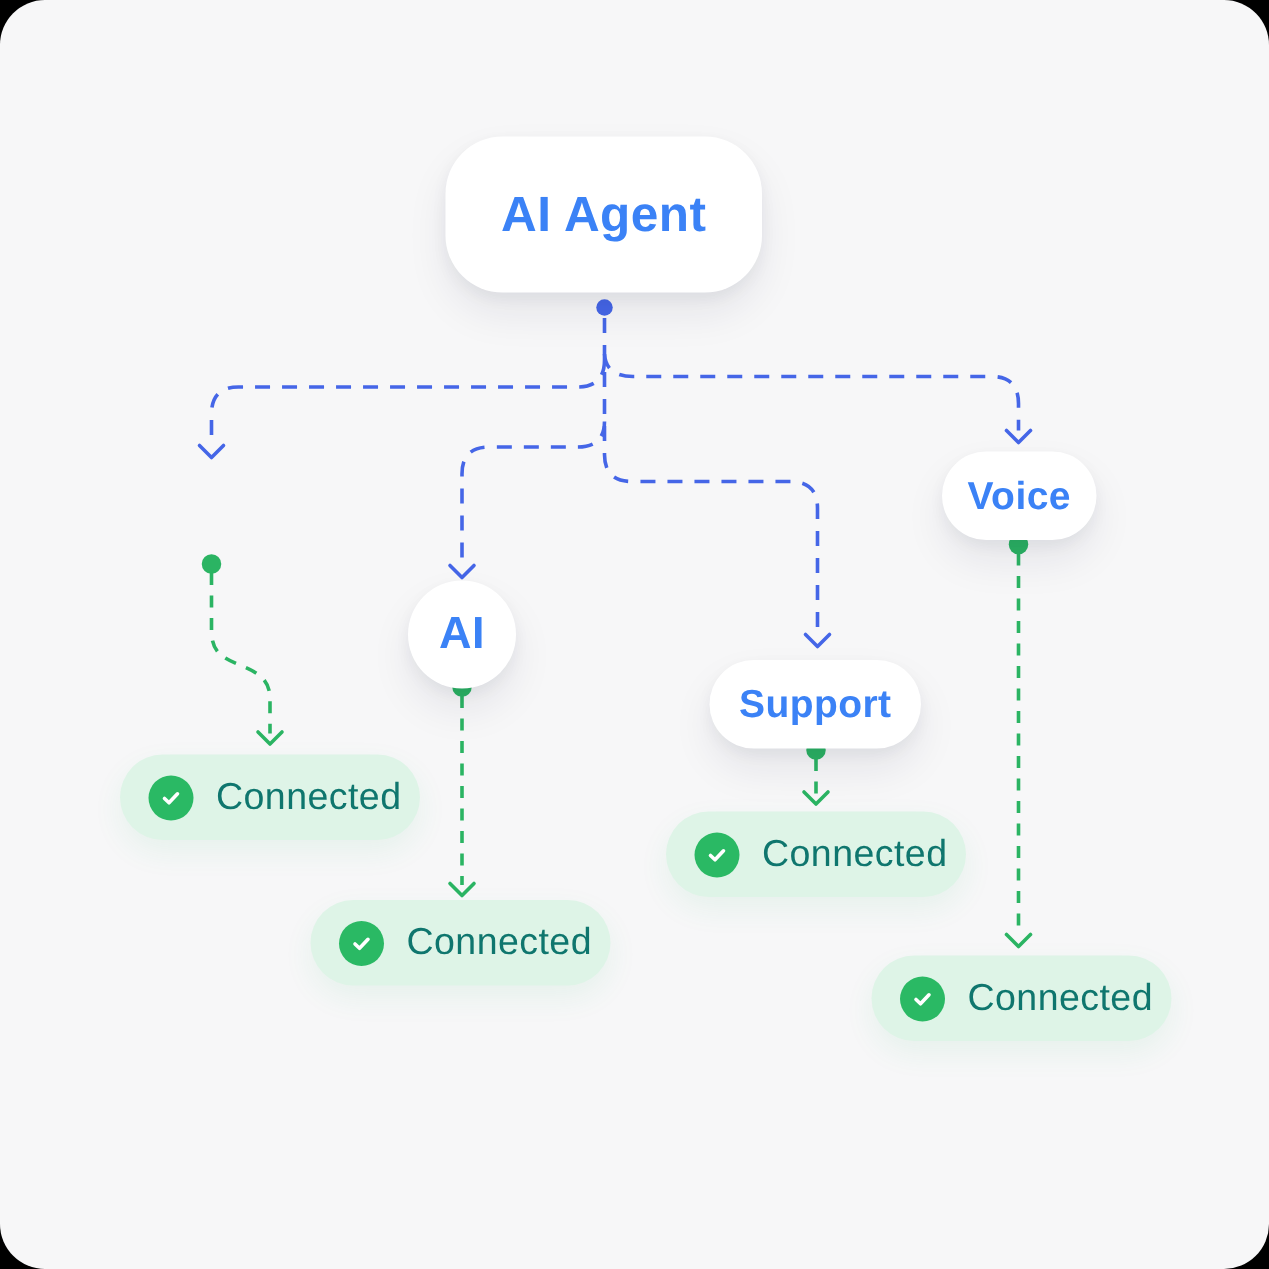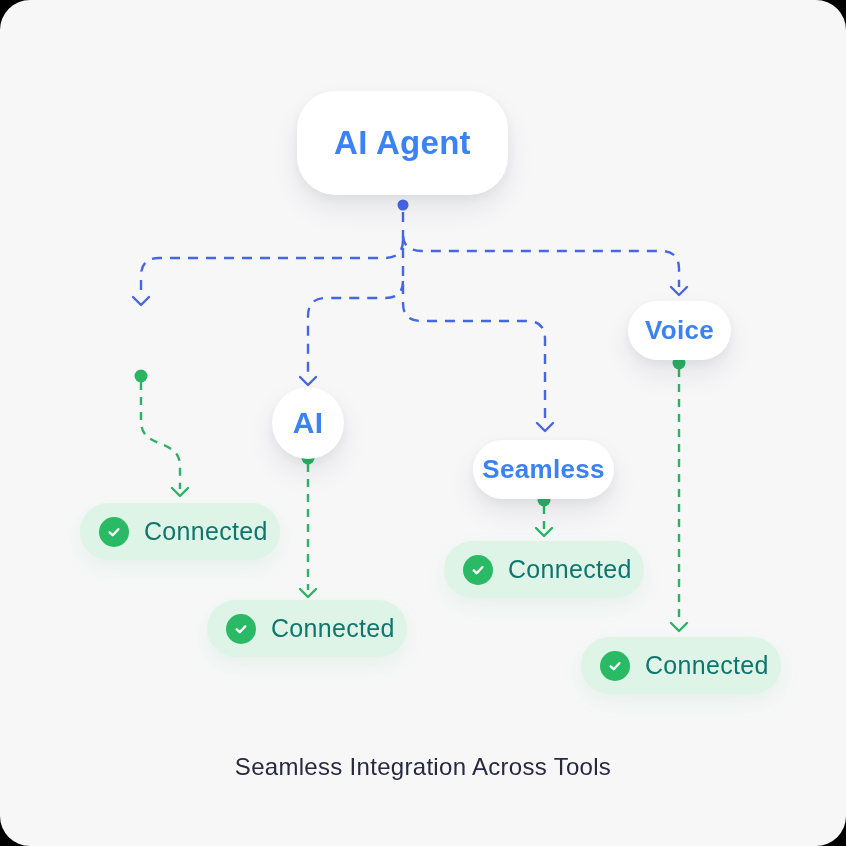--- a/index.html
+++ b/index.html
@@ -180,21 +180,21 @@
     </g>
   </svg>
 
   <div class="node node-root">
     <span>AI Agent</span>
   </div>
   <div class="node node-ai">
     <span>AI</span>
   </div>
   <div class="node node-support">
-    <span>Seamless</span>
+    <span>Support</span>
   </div>
   <div class="node node-voice">
     <span>Voice</span>
   </div>
 
   <div class="badge badge-crm">
     <span class="check-circle">
       <svg width="16" height="16" viewBox="0 0 24 24">
           <path d="M5.5 12.5 L10 16.8 L18.5 7.8" fill="none" stroke="#ffffff" stroke-width="3.6" stroke-linecap="round" stroke-linejoin="round"></path>
         </svg>
@@ -219,15 +219,14 @@
   </div>
   <div class="badge badge-voice">
     <span class="check-circle">
       <svg width="16" height="16" viewBox="0 0 24 24">
           <path d="M5.5 12.5 L10 16.8 L18.5 7.8" fill="none" stroke="#ffffff" stroke-width="3.6" stroke-linecap="round" stroke-linejoin="round"></path>
         </svg>
     </span>
     <span class="badge-label">Connected</span>
   </div>
 
-  <div class="caption">Seamless Integration Across Tools</div>
 
 </div>
 
 </body></html>

